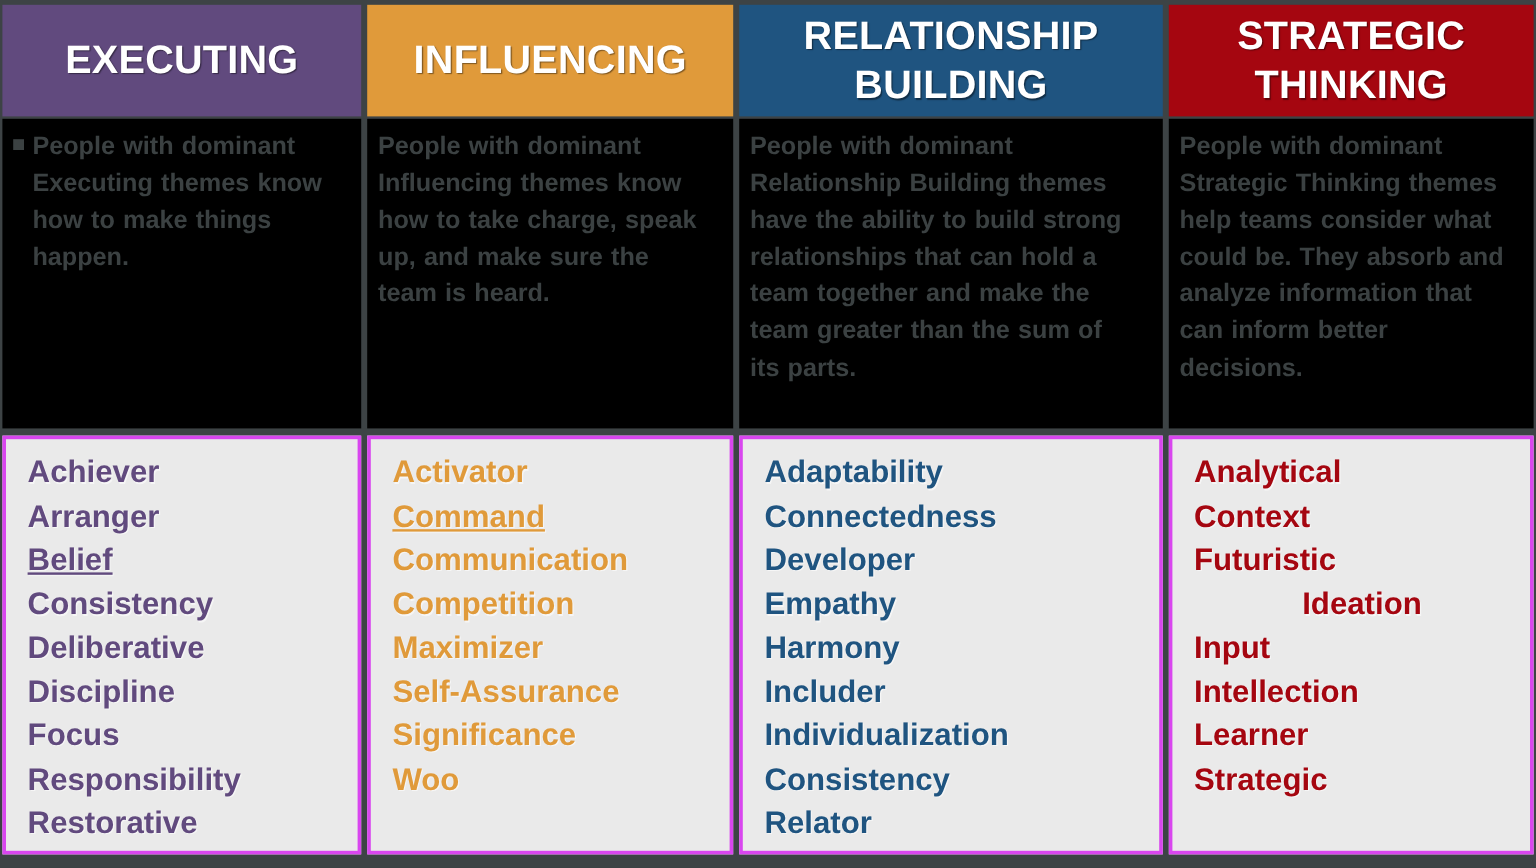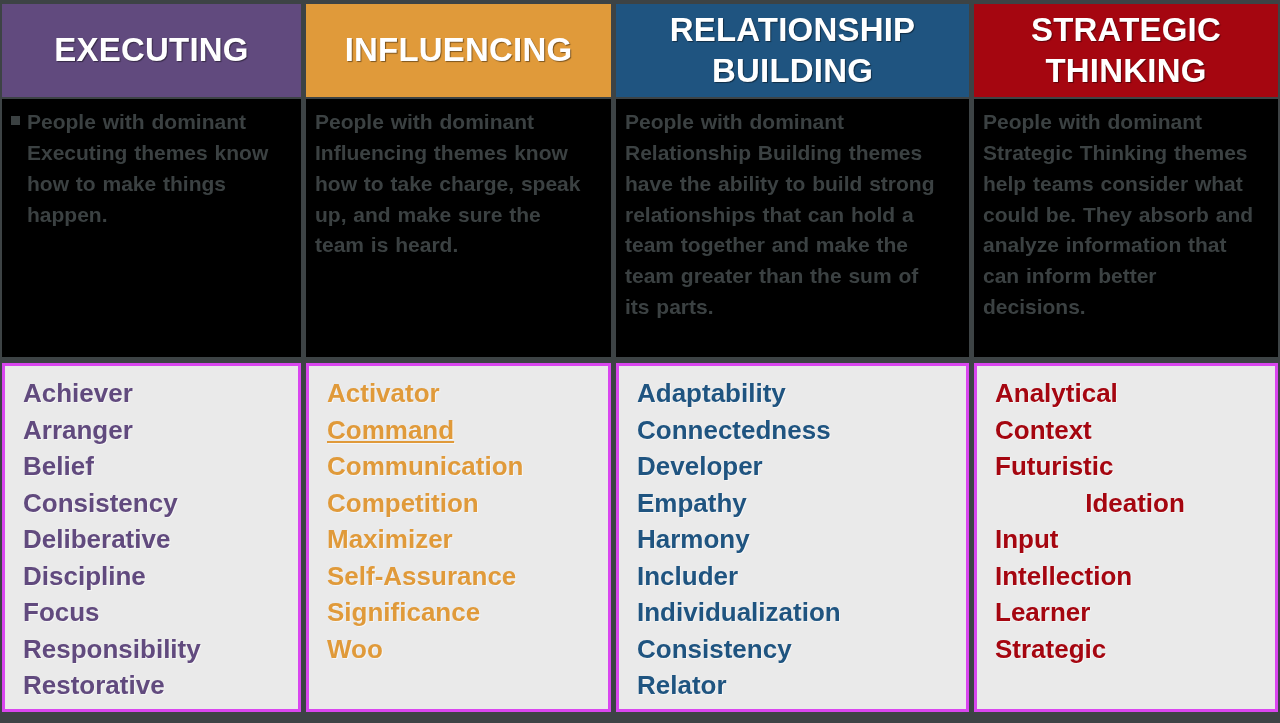--- a/index.html
+++ b/index.html
@@ -156,21 +156,21 @@
     </div>
     <div class="desc-cell col-3">
       <p class="desc-text">People with dominant Strategic Thinking themes help teams consider what could be. They absorb and analyze information that can inform better decisions.</p>
     </div>
   </div>
 
   <div class="themes-row">
     <div class="theme-cell col-0">
         <div class="theme-item" style="color: rgb(97, 74, 126);">Achiever</div>
         <div class="theme-item" style="color: rgb(97, 74, 126);">Arranger</div>
-        <div class="theme-item" style="color: rgb(97, 74, 126);">Belief</div>
+        <div class="theme-item" style="color: rgb(97, 74, 126); text-decoration: underline;">Belief</div>
         <div class="theme-item" style="color: rgb(97, 74, 126);">Consistency</div>
         <div class="theme-item" style="color: rgb(97, 74, 126);">Deliberative</div>
         <div class="theme-item" style="color: rgb(97, 74, 126);">Discipline</div>
         <div class="theme-item" style="color: rgb(97, 74, 126);">Focus</div>
         <div class="theme-item" style="color: rgb(97, 74, 126);">Responsibility</div>
         <div class="theme-item" style="color: rgb(97, 74, 126);">Restorative</div>
       </div>
     <div class="theme-cell col-1">
         <div class="theme-item" style="color: rgb(224, 154, 58);">Activator</div>
         <div class="theme-item" style="color: rgb(224, 154, 58); text-decoration: underline;">Command</div>

